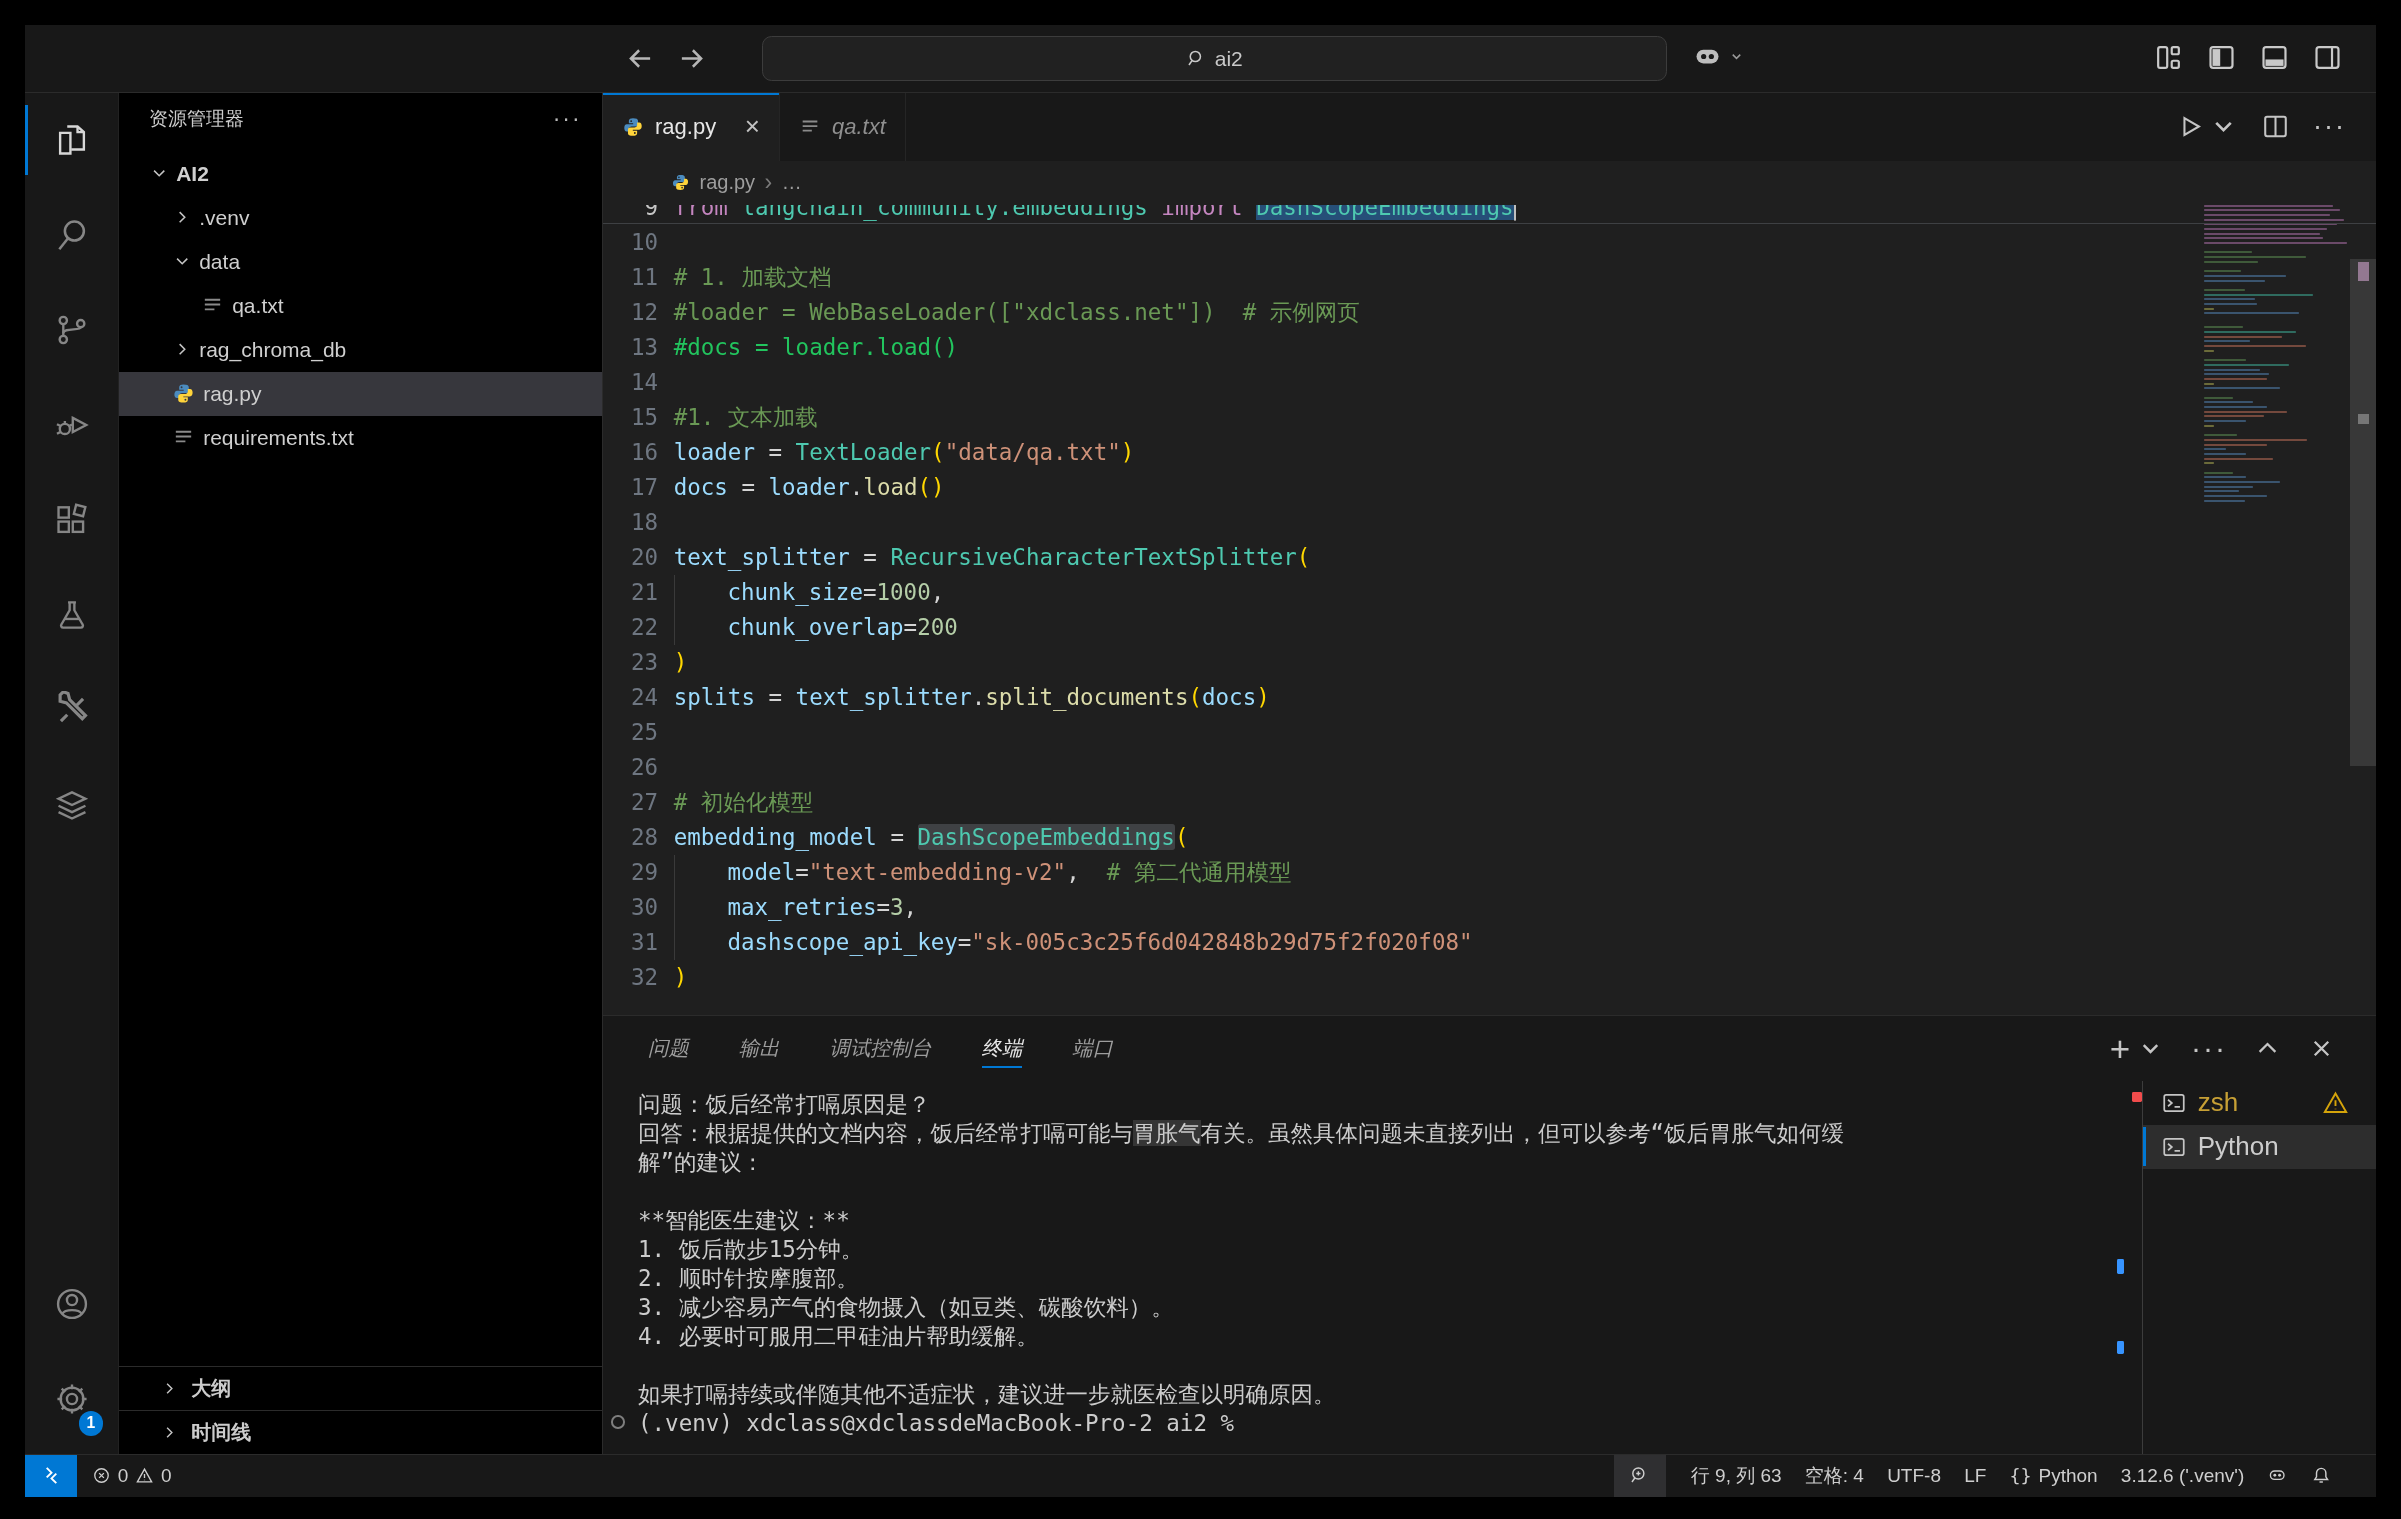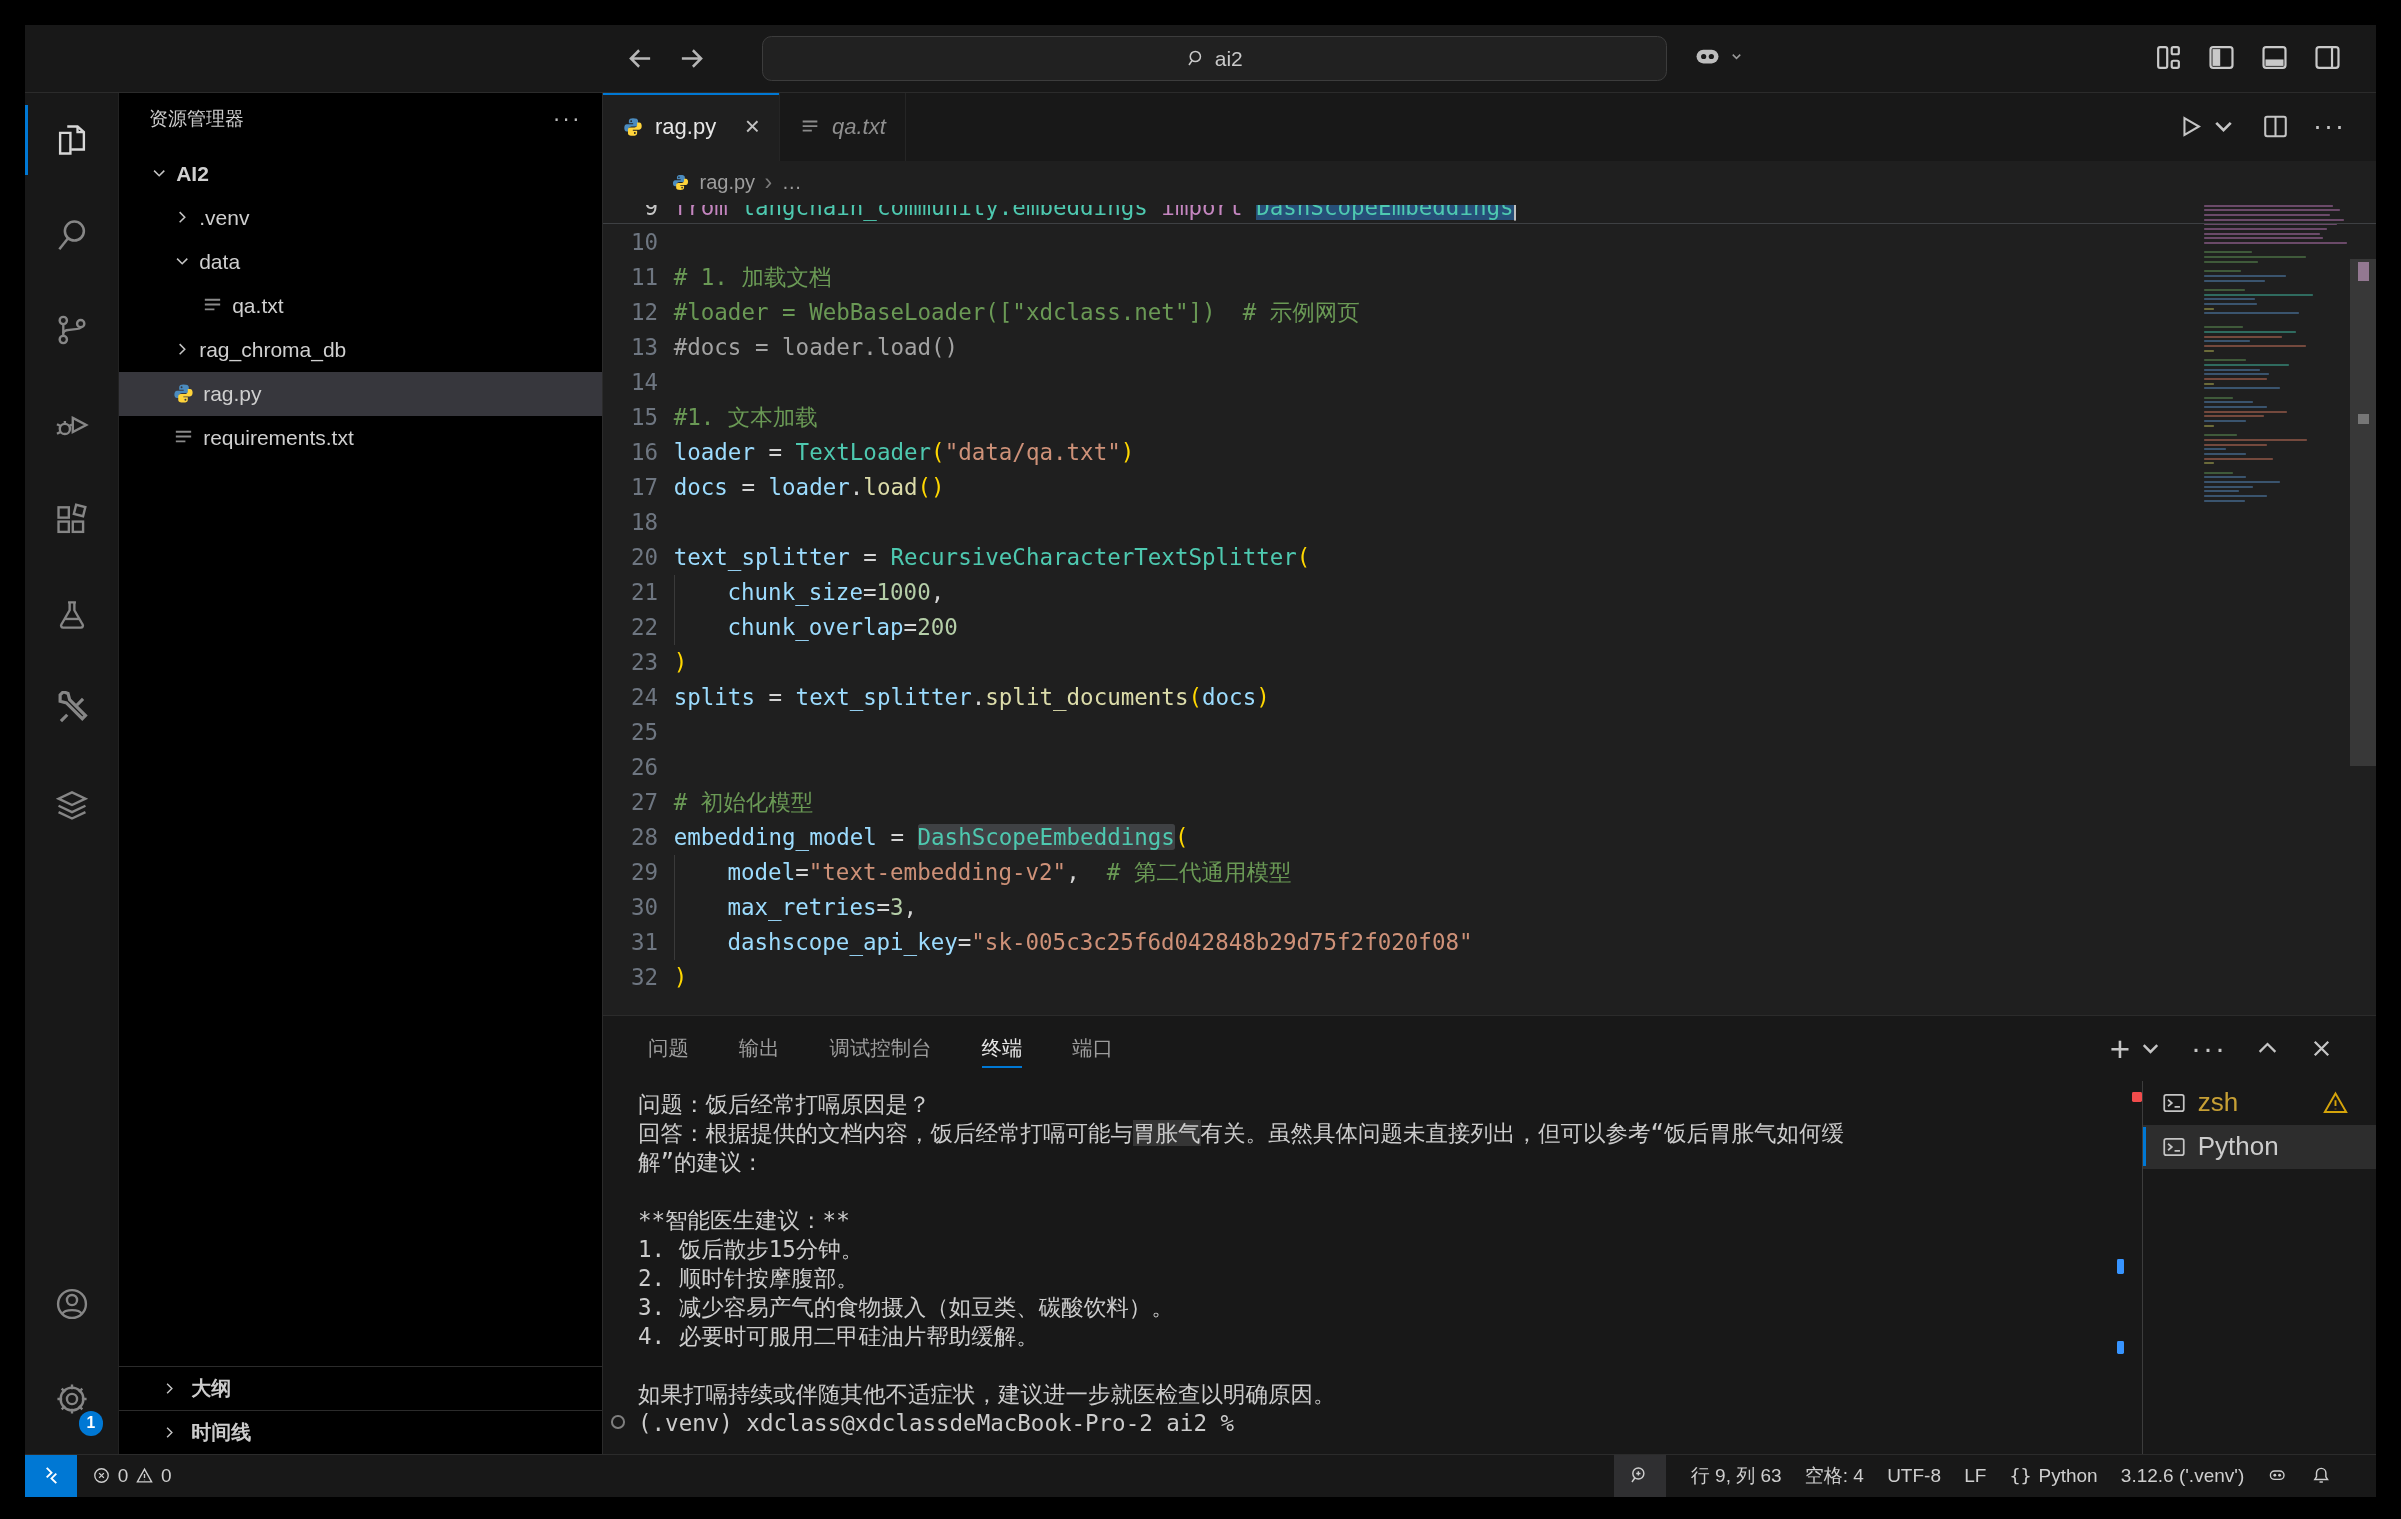--- a/index.html
+++ b/index.html
@@ -92,21 +92,21 @@
   .mmline { height:2px; margin:0 0 2.7px 6.8px; border-radius:0.7px; }
   #escroll { position:absolute; top:0; right:0; width:26.5px; height:100%; }
   #escroll .thumb { position:absolute; top:54px; right:0; width:26.5px; height:507px; background:rgba(121,121,121,.28); }
   #escroll .deco-sel { position:absolute; top:57px; right:7.5px; width:11px; height:19px; background:rgba(177,141,175,.75); }
   #escroll .deco-grey { position:absolute; top:209px; right:7.5px; width:11px; height:10.2px; background:rgba(160,160,160,.6); }
 
   
   #panel { height:439px; background:#181818; border-top:0.7px solid #2b2b2b; position:relative; }
   #panel-tabs { height:65px; display:flex; align-items:center; gap:50px; padding-left:45px;
                 font-size:20.4px; color:#9d9d9d; }
-  .ptab { position:relative; height:100%; display:flex; align-items:center; }
+  .ptab { position:relative; height:100%; display:flex; align-items:center;font-style:italic; }
   .ptab.active { color:#e7e7e7; }
   .ptab.active::after { content:""; position:absolute; left:0; right:0; bottom:12.3px; height:2.7px; background:#0078d4; }
   #panel-actions { position:absolute; right:41px; top:0; height:65px; display:flex; align-items:center;
                    gap:27px; color:#c5c5c5; font-size:30px; }
   #panel-actions svg { width:27px; height:27px; }
   #terminal-body { position:absolute; left:0; top:65px; right:234px; bottom:0;
                    font-family:"DejaVu Sans Mono",monospace; font-size:22.5px; color:#cccccc;
                    padding:9.5px 0 0 35px; }
   .tline { height:29px; line-height:29px; white-space:pre; position:relative; }
   .tseg-hl { background:rgba(255,255,255,.13); }
@@ -438,21 +438,21 @@
         <span>…</span>
       </div>
 
       <div id="codearea">
         <div id="line9-border"></div>
         <div id="codelines">
             <div class="cline current"><span class="lnum">9</span><span class="ctext"><span class="" style="color:#c586c0">from</span><span class="" style="color:#d4d4d4"> </span><span class="" style="color:#4ec9b0">langchain_community.embeddings</span><span class="" style="color:#d4d4d4"> </span><span class="" style="color:#c586c0">import</span><span class="" style="color:#d4d4d4"> </span><span class=" seg-sel" style="color:#4ec9b0">DashScopeEmbeddings</span><span class="cursor"></span></span></div>
             <div class="cline"><span class="lnum">10</span><span class="ctext"></span></div>
             <div class="cline"><span class="lnum">11</span><span class="ctext"><span class="" style="color:#6a9955"># 1. 加载文档</span></span></div>
             <div class="cline"><span class="lnum">12</span><span class="ctext"><span class="" style="color:#6a9955">#loader = WebBaseLoader(["xdclass.net"])  # 示例网页</span></span></div>
-            <div class="cline"><span class="lnum">13</span><span class="ctext"><span class="" style="color:#a3a3a3">#docs = loader.load()</span></span></div>
+            <div class="cline"><span class="lnum">13</span><span class="ctext"><span class="" style="color:#22c55e">#docs = loader.load()</span></span></div>
             <div class="cline"><span class="lnum">14</span><span class="ctext"></span></div>
             <div class="cline"><span class="lnum">15</span><span class="ctext"><span class="" style="color:#6a9955">#1. 文本加载</span></span></div>
             <div class="cline"><span class="lnum">16</span><span class="ctext"><span class="" style="color:#9cdcfe">loader</span><span class="" style="color:#d4d4d4"> = </span><span class="" style="color:#4ec9b0">TextLoader</span><span class="" style="color:#ffd700">(</span><span class="" style="color:#ce9178">"data/qa.txt"</span><span class="" style="color:#ffd700">)</span></span></div>
             <div class="cline"><span class="lnum">17</span><span class="ctext"><span class="" style="color:#9cdcfe">docs</span><span class="" style="color:#d4d4d4"> = </span><span class="" style="color:#9cdcfe">loader</span><span class="" style="color:#d4d4d4">.</span><span class="" style="color:#dcdcaa">load</span><span class="" style="color:#ffd700">()</span></span></div>
             <div class="cline"><span class="lnum">18</span><span class="ctext"></span></div>
             <div class="cline"><span class="lnum">20</span><span class="ctext"><span class="" style="color:#9cdcfe">text_splitter</span><span class="" style="color:#d4d4d4"> = </span><span class="" style="color:#4ec9b0">RecursiveCharacterTextSplitter</span><span class="" style="color:#ffd700">(</span></span></div>
             <div class="cline"><span class="lnum">21</span><span class="ctext"><span class="guide"></span><span class="" style="color:#d4d4d4">    </span><span class="" style="color:#9cdcfe">chunk_size</span><span class="" style="color:#d4d4d4">=</span><span class="" style="color:#b5cea8">1000</span><span class="" style="color:#d4d4d4">,</span></span></div>
             <div class="cline"><span class="lnum">22</span><span class="ctext"><span class="guide"></span><span class="" style="color:#d4d4d4">    </span><span class="" style="color:#9cdcfe">chunk_overlap</span><span class="" style="color:#d4d4d4">=</span><span class="" style="color:#b5cea8">200</span></span></div>
             <div class="cline"><span class="lnum">23</span><span class="ctext"><span class="" style="color:#ffd700">)</span></span></div>
             <div class="cline"><span class="lnum">24</span><span class="ctext"><span class="" style="color:#9cdcfe">splits</span><span class="" style="color:#d4d4d4"> = </span><span class="" style="color:#9cdcfe">text_splitter</span><span class="" style="color:#d4d4d4">.</span><span class="" style="color:#dcdcaa">split_documents</span><span class="" style="color:#ffd700">(</span><span class="" style="color:#9cdcfe">docs</span><span class="" style="color:#ffd700">)</span></span></div>

